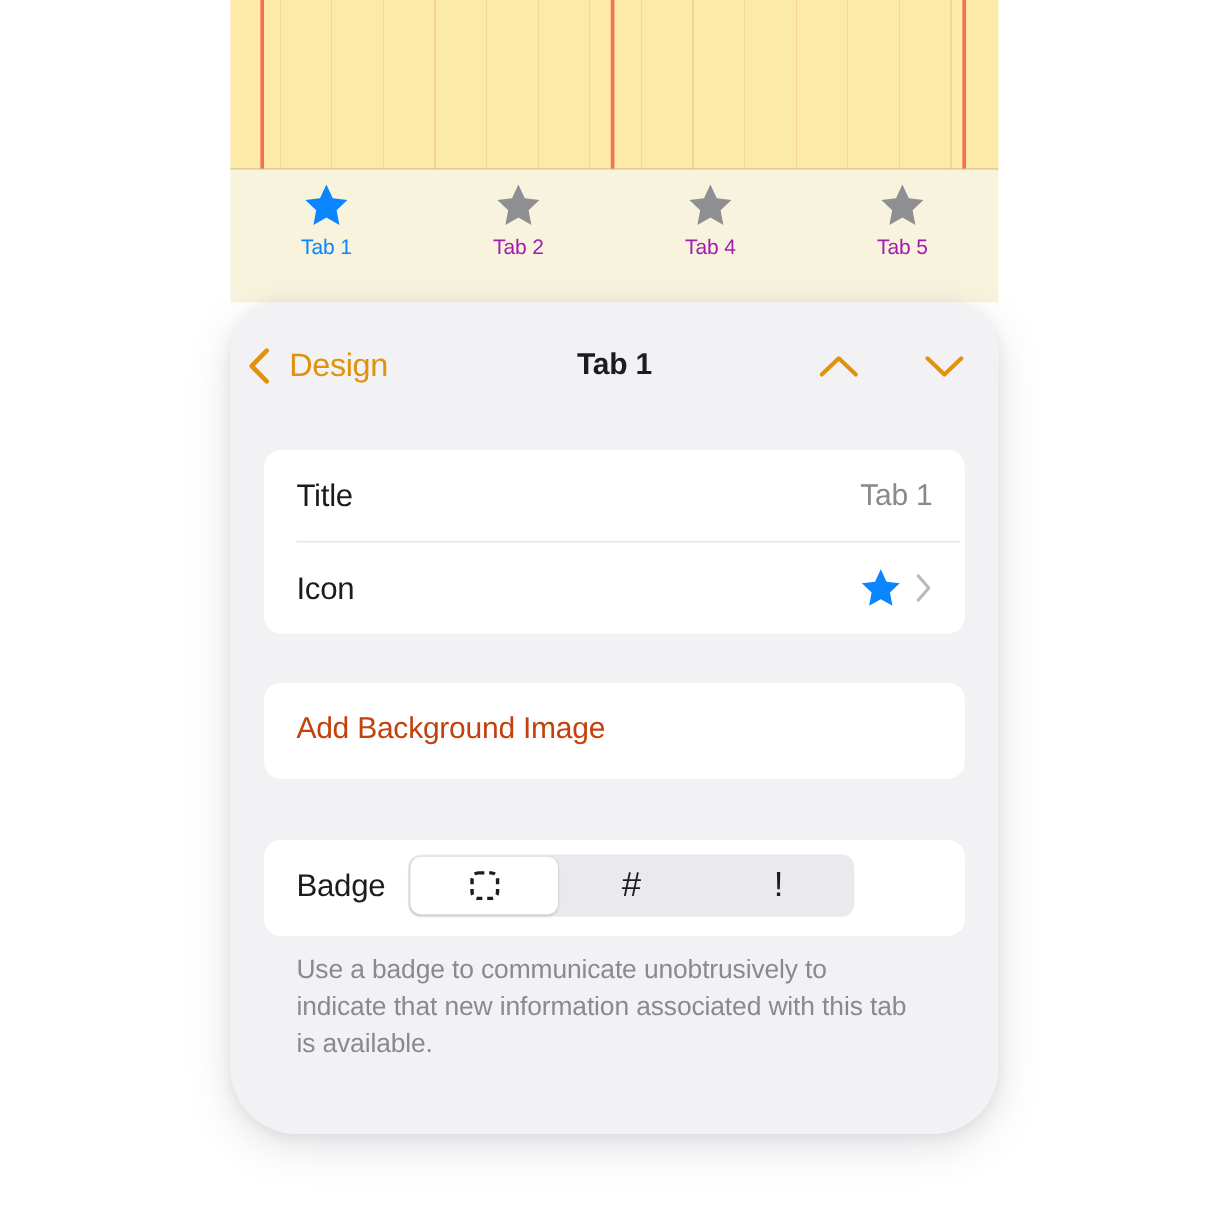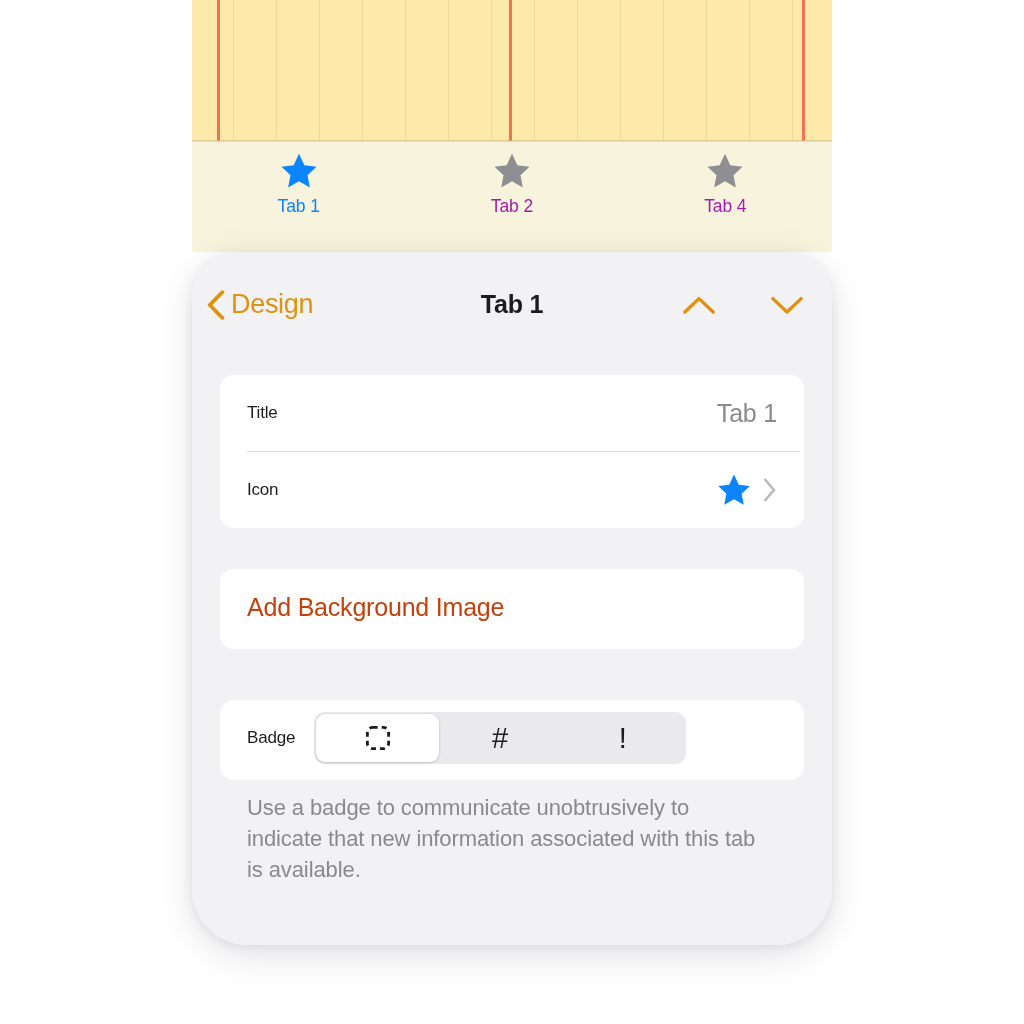--- a/index.html
+++ b/index.html
@@ -122,21 +122,21 @@
     width: 640px;
     height: 105px;
     display: flex;
     align-items: center;
   }
   .back-button {
     position: absolute;
     left: 14px;
     display: flex;
     align-items: center;
-    gap: 6px;
+    gap: 16px;
     cursor: pointer;
   }
   .back-button .chev-left {
     width: 19px; height: 30px;
     display: block;
   }
   .back-label {
     color: #e0920f;
     font-size: 27px;
     letter-spacing: -0.3px;
@@ -176,21 +176,21 @@
   .card.badge { top: 448px; height: 80px; }
 
   .row {
     height: 76px;
     display: flex;
     align-items: center;
     padding: 0 27px;
     box-sizing: border-box;
   }
   .row .label {
-    font-size: 17px;
+    font-size: 26px;
     color: #1c1c1e;
     letter-spacing: -0.2px;
   }
   .row .spacer { flex: 1 1 auto; }
   .row .value {
     font-size: 25px;
     color: #8a8a8e;
     letter-spacing: -0.2px;
   }
   .divider {
@@ -294,20 +294,26 @@
     </div>
 
 
     <div class="tabitem inactive">
       <svg class="star" viewBox="0 0 24 24">
         <path fill="#8e8e93" d="M12 1.6l3.2 6.9 7.3.9-5.4 5.1 1.4 7.4-6.5-3.7-6.5 3.7 1.4-7.4-5.4-5.1 7.3-.9z"></path>
       </svg>
       <span class="tablabel">Tab 4</span>
     </div>
 
+    <div class="tabitem inactive">
+      <svg class="star" viewBox="0 0 24 24">
+        <path fill="#8e8e93" d="M12 1.6l3.2 6.9 7.3.9-5.4 5.1 1.4 7.4-6.5-3.7-6.5 3.7 1.4-7.4-5.4-5.1 7.3-.9z"></path>
+      </svg>
+      <span class="tablabel">Tab 5</span>
+    </div>
 
   </div>
 
   <div class="sheet-shadow"></div>
   <div class="sheet">
 
     <div class="sheet-header">
 
       <div class="back-button">
         <svg class="chev-left" viewBox="0 0 12 20">

